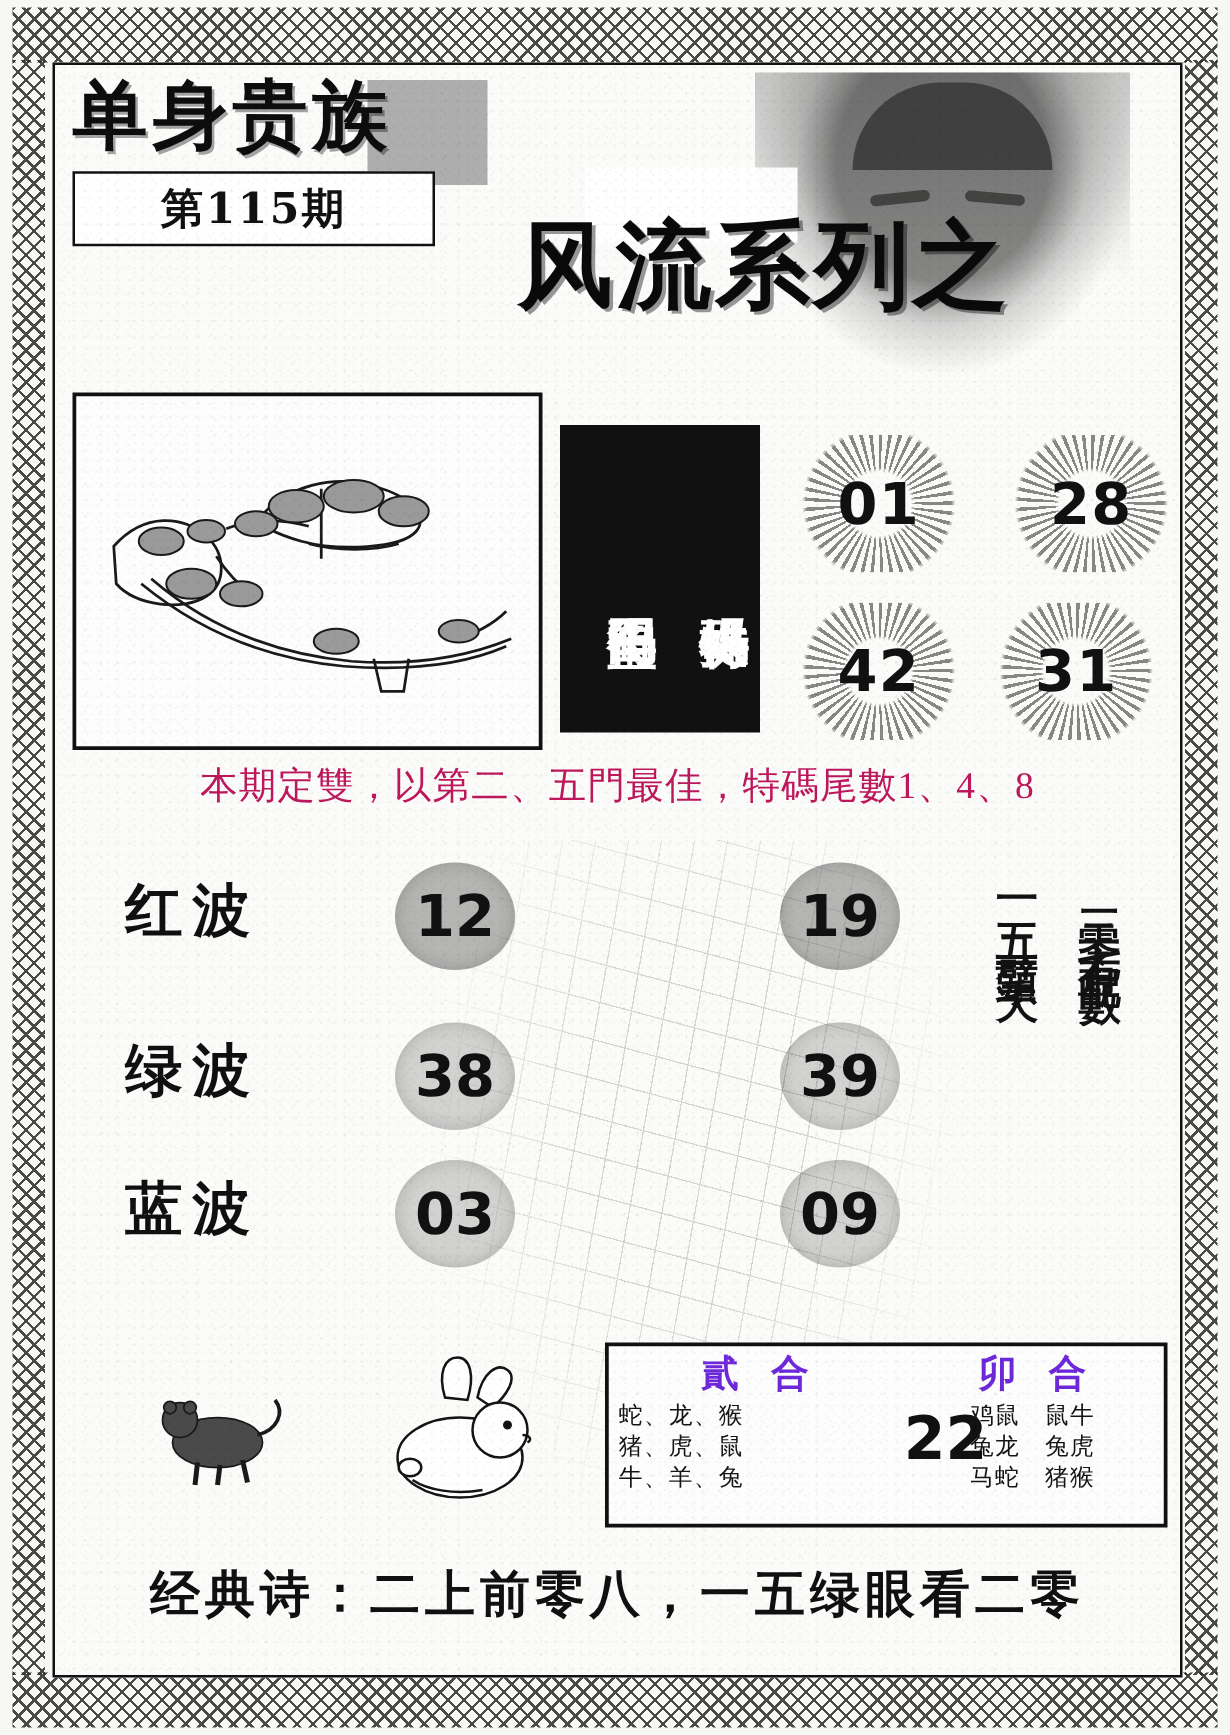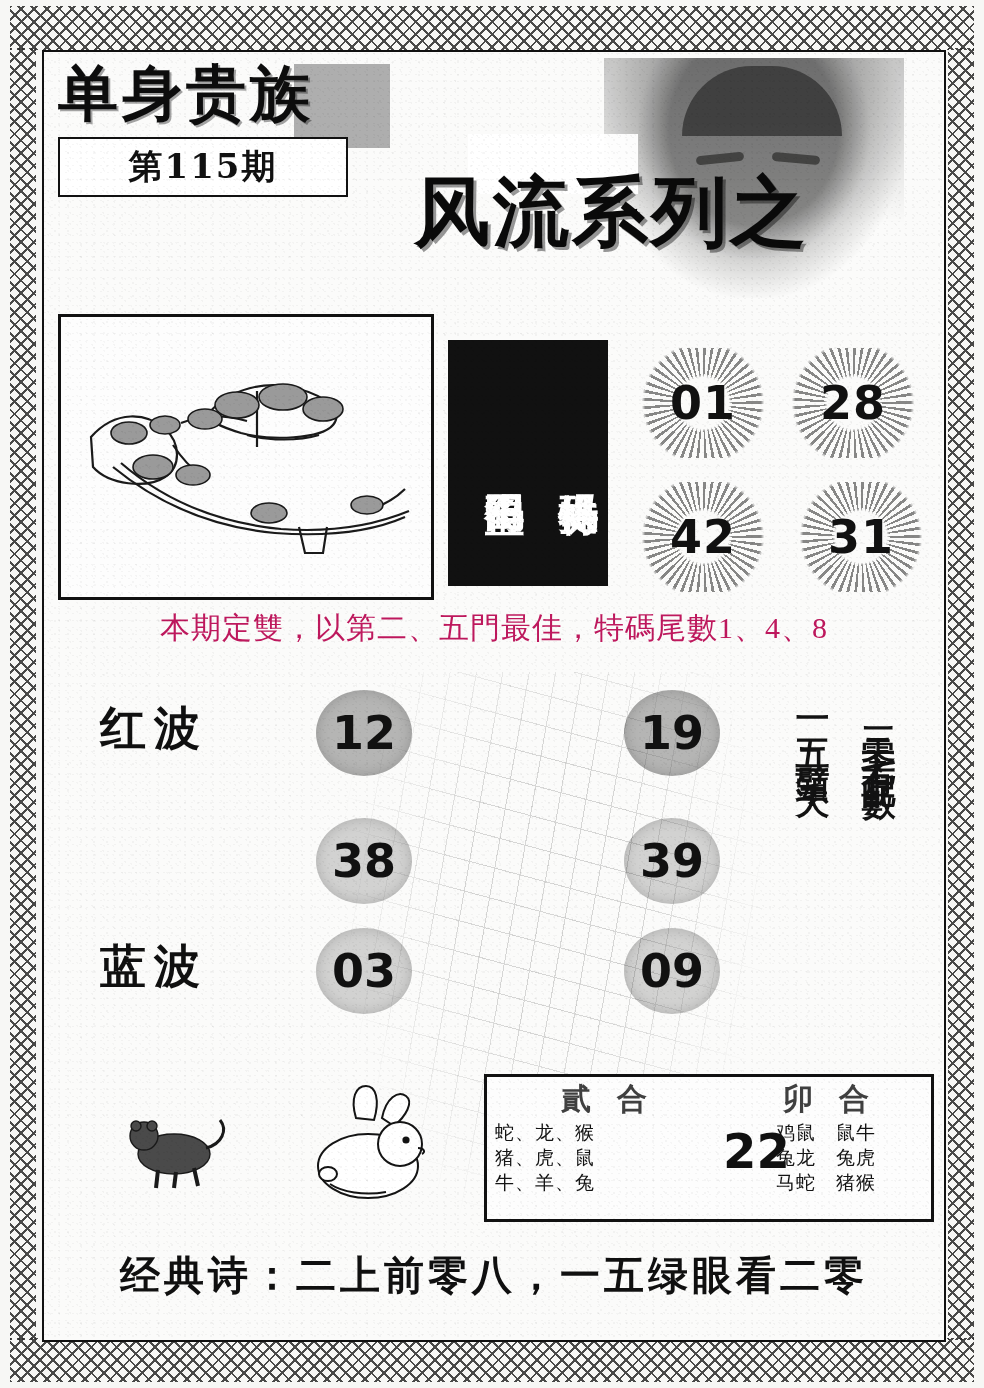--- a/index.html
+++ b/index.html
@@ -292,21 +292,21 @@
   }
   .z-left { width: 234px; position: relative; border-right: 0; }
   .z-right { flex: 1; position: relative; }
   .z-head {
     text-align: center;
     font-family: "DejaVu Serif", serif;
     font-weight: bold;
     font-size: 30px;
     letter-spacing: 26px;
     padding-top: 2px;
-    color: #404040;
+    color: #6d28d9;
     text-indent: 26px;
   }
   .z-rows {
     padding: 0 8px;
     font-family: "DejaVu Sans", sans-serif;
     font-size: 19px;
     color: #141414;
     line-height: 1.32;
   }
   .z-rows div { white-space: nowrap; letter-spacing: 1px; }
@@ -396,21 +396,21 @@
 
     <div class="label-block">
       <div class="label-col">特码提供</div>
       <div class="label-col">宝图得码</div>
     </div>
 
     <div class="burst" style="left:594px; top:296px;">
       <div class="rays"></div>
       <div class="num">01</div>
     </div>
-    <div class="burst" style="left:744px; top:296px;">
+    <div class="burst" style="left:764px; top:296px;">
       <div class="rays"></div>
       <div class="num">28</div>
     </div>
     <div class="burst" style="left:594px; top:430px;">
       <div class="rays"></div>
       <div class="num">42</div>
     </div>
     <div class="burst" style="left:752px; top:430px;">
       <div class="rays"></div>
       <div class="num">31</div>
@@ -420,20 +420,21 @@
 
     <div class="watermark"></div>
 
     <div class="wave-row" style="top:630px;">
       <div class="wave-label">红波</div>
       <div class="ball b1">12</div>
       <div class="ball b2">19</div>
     </div>
 
     <div class="wave-row" style="top:758px;">
+      <div class="wave-label">绿波</div>
       <div class="ball b1 light">38</div>
       <div class="ball b2 light">39</div>
     </div>
 
     <div class="wave-row" style="top:868px;">
       <div class="wave-label">蓝波</div>
       <div class="ball b1 light">03</div>
       <div class="ball b2 light">09</div>
     </div>
 

